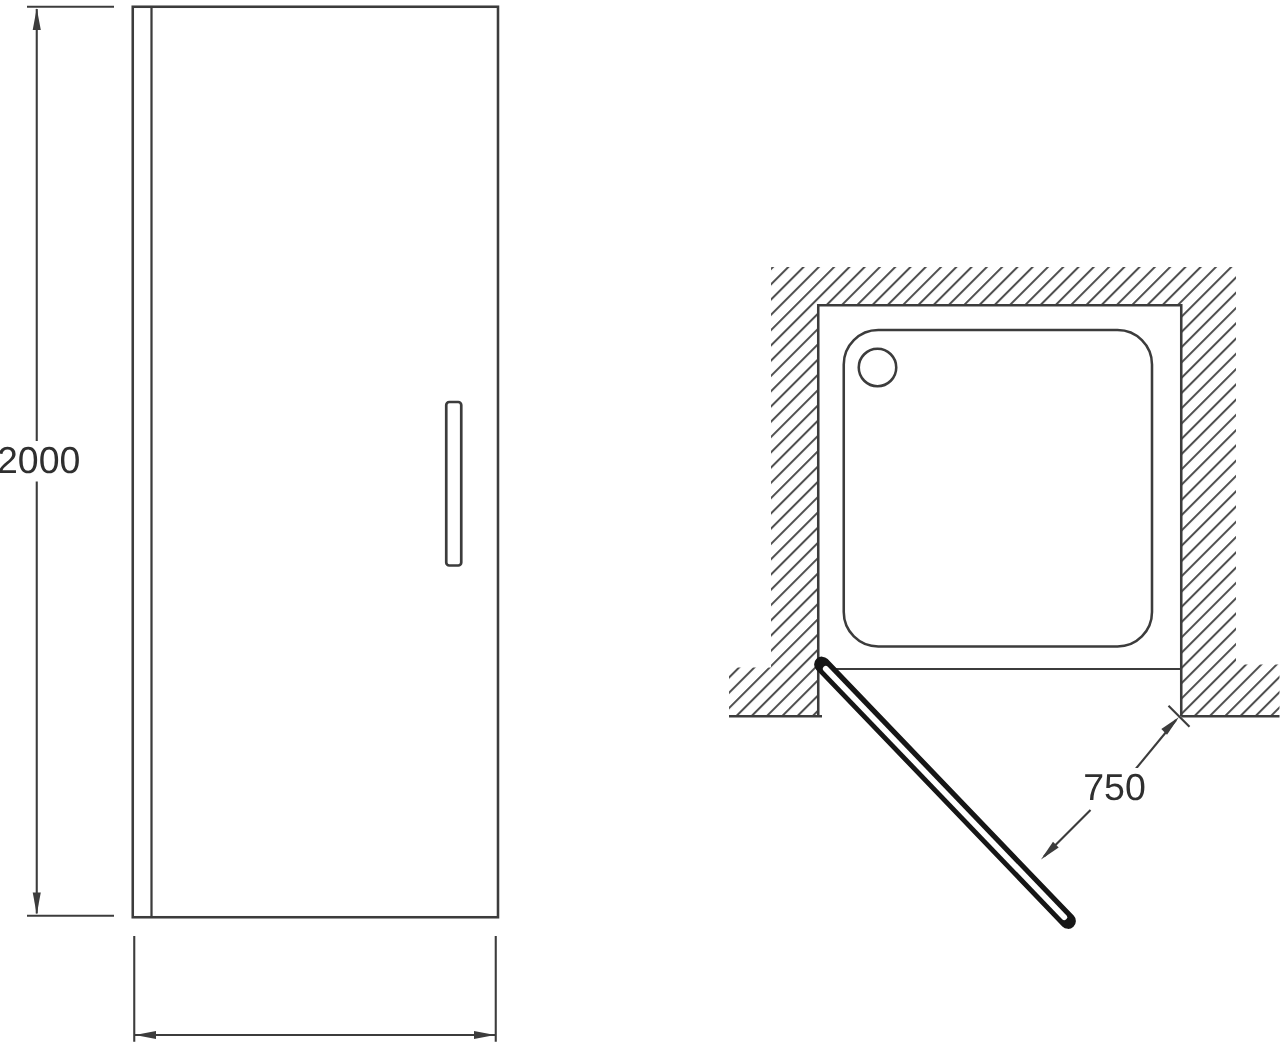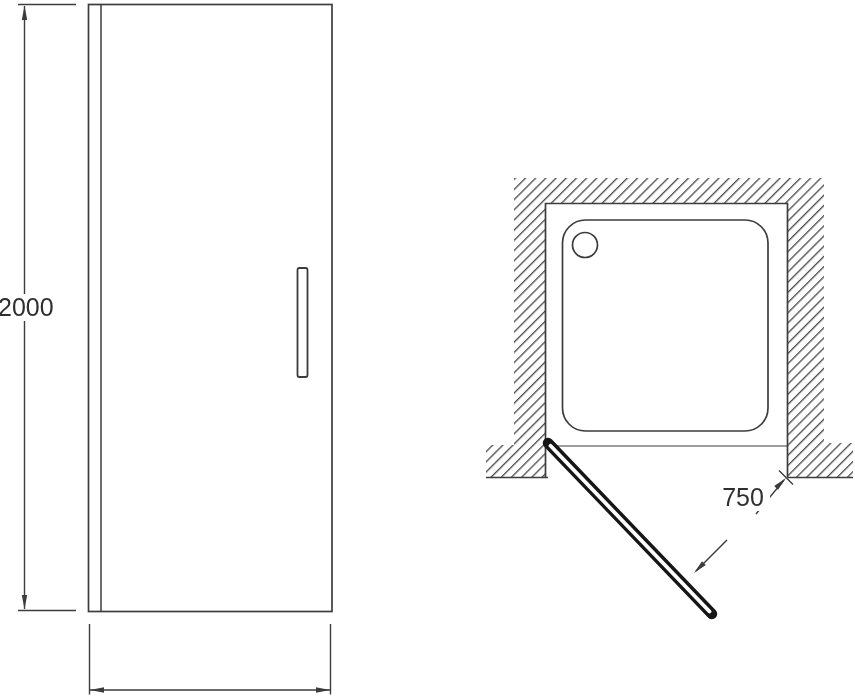--- a/index.html
+++ b/index.html
@@ -26,21 +26,21 @@
     color: #2f2f2f;
     font-size: 25px;
     line-height: 1;
     text-align: center;
     background: #ffffff;
     white-space: nowrap;
     padding: 1px 0;
   }
   .dim-label.height { left: -2px; top: 294px; width: 55px; }
   .dim-label.width  { left: 132px; top: 664px; width: 160px; }
-  .dim-label.opening{ left: 716px; top: 484px; width: 54px; }
+  .dim-label.opening{ left: 716px; top: 512px; width: 54px; }
 </style>
 </head>
 <body>
 
 <div class="canvas">
 
   <svg width="855" height="696" viewBox="0 0 855 696">
     <defs>
       <pattern id="hatch" width="7.2" height="7.2" patternUnits="userSpaceOnUse" patternTransform="rotate(-45)">
         <rect x="0" y="0" width="7.2" height="1.35" fill="#4f4f4f"></rect>

